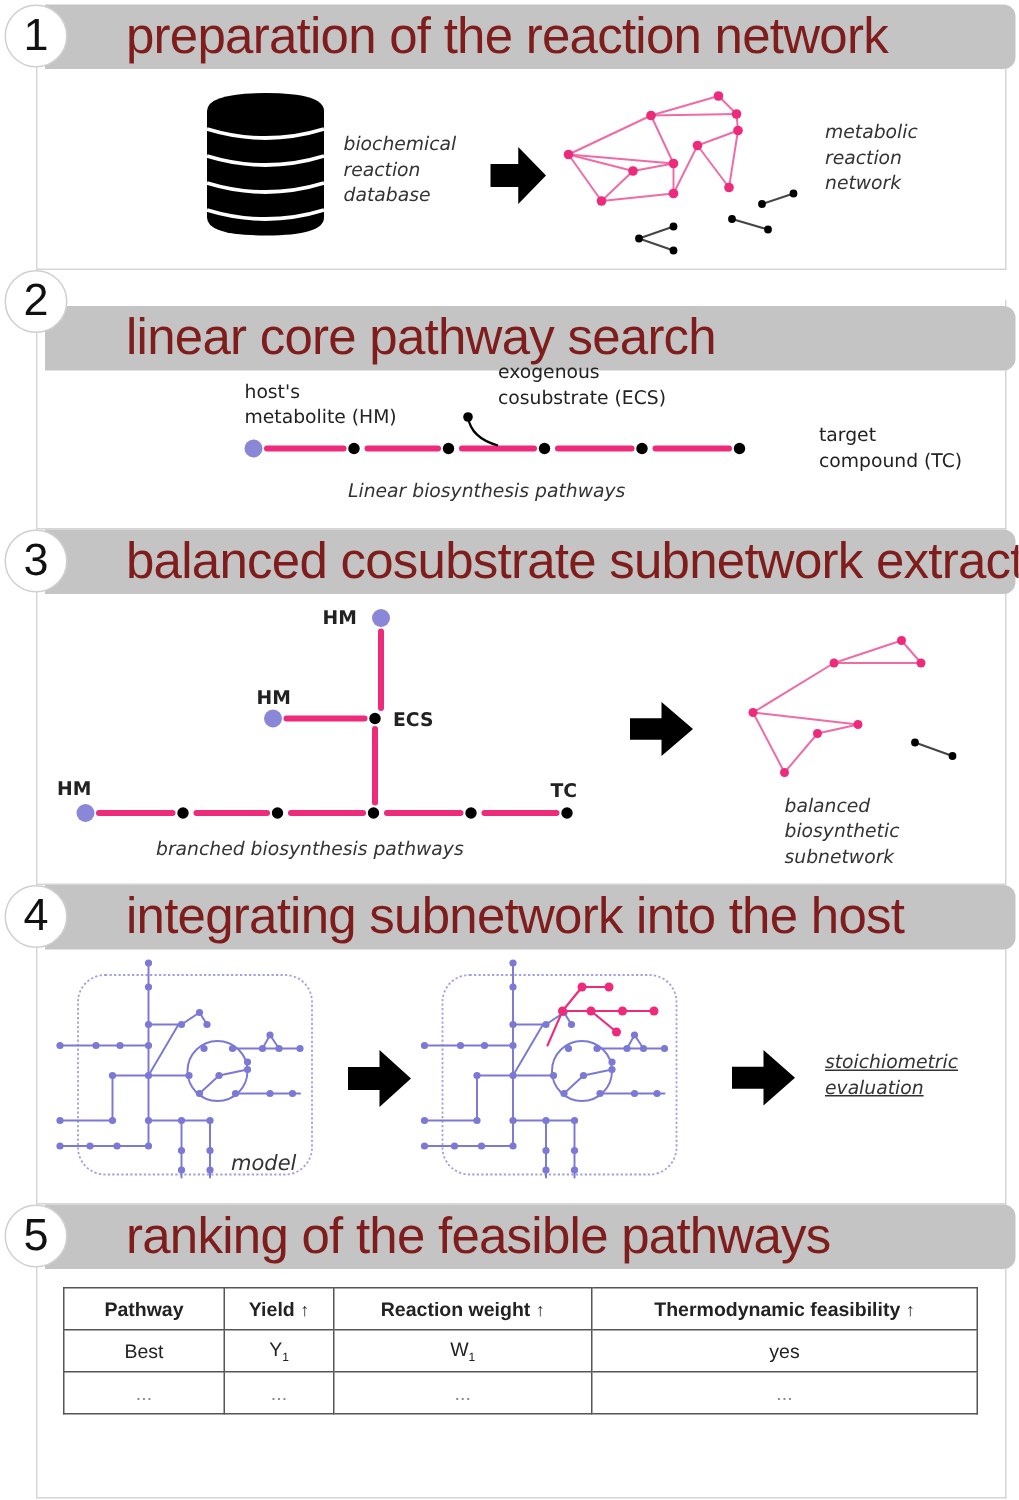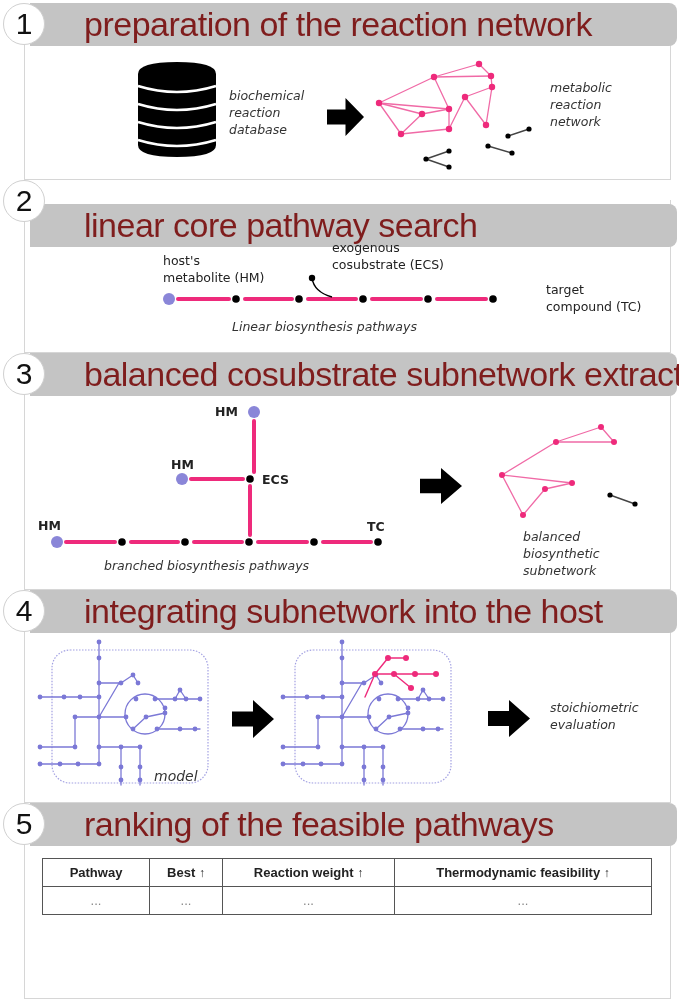--- a/index.html
+++ b/index.html
@@ -336,41 +336,47 @@
 <div class="label plain" style="left:38px;top:517px;font-weight:bold;">HM</div>
 <div class="label plain" style="left:367px;top:518px;font-weight:bold;">TC</div>
 <div class="label it" style="left:104px;top:557px;">branched biosynthesis pathways</div>
 <div class="label it" style="left:523px;top:528px;">
   <div>balanced</div>
   <div>biosynthetic</div>
   <div>subnetwork</div>
 </div>
 
 <div class="label it" style="left:154px;top:748px;font-size:14px;margin-top:20px;">model</div>
-<div class="label it" style="left:550px;top:699px;">
+<div class="label it" style="left:550px;top:699px;text-decoration:underline;">
   <div>stoichiometric</div>
   <div>evaluation</div>
 </div>
 
 <table class="rank">
   <colgroup>
       <col style="width:107px">
       <col style="width:73px">
       <col style="width:172px">
       <col>
     </colgroup>
   <thead>
     <tr>
       <th><span>Pathway</span></th>
-      <th><span>Best</span> <span class="arrow-up">↑</span></th>
+      <th><span>Yield</span> <span class="arrow-up">↑</span></th>
       <th><span>Reaction weight</span> <span class="arrow-up">↑</span></th>
       <th><span>Thermodynamic feasibility</span> <span class="arrow-up">↑</span></th>
     </tr>
   </thead>
   <tbody>
+    <tr>
+      <td>Best</td>
+      <td><span>Y</span><sub>1</sub></td>
+      <td><span>W</span><sub>1</sub></td>
+      <td>yes</td>
+    </tr>
     <tr>
       <td style="color:#888">...</td>
       <td style="color:#888">...</td>
       <td style="color:#888">...</td>
       <td style="color:#888">...</td>
     </tr>
   </tbody>
 </table>
 
 </body></html>

